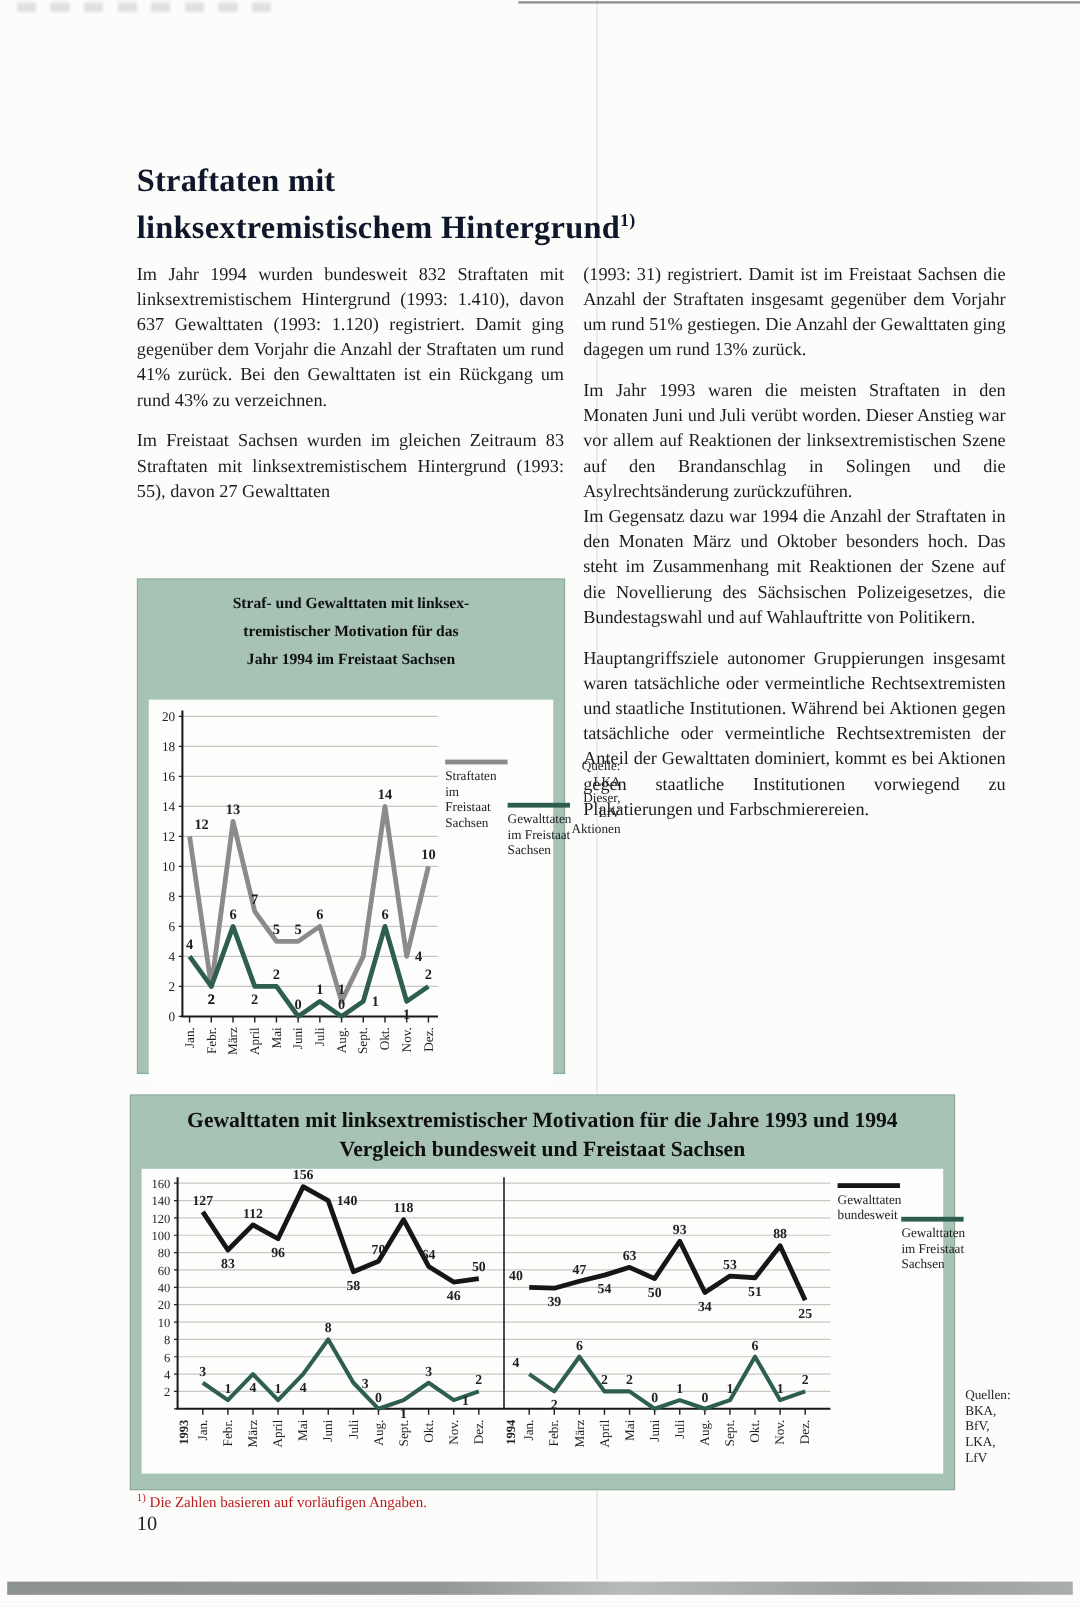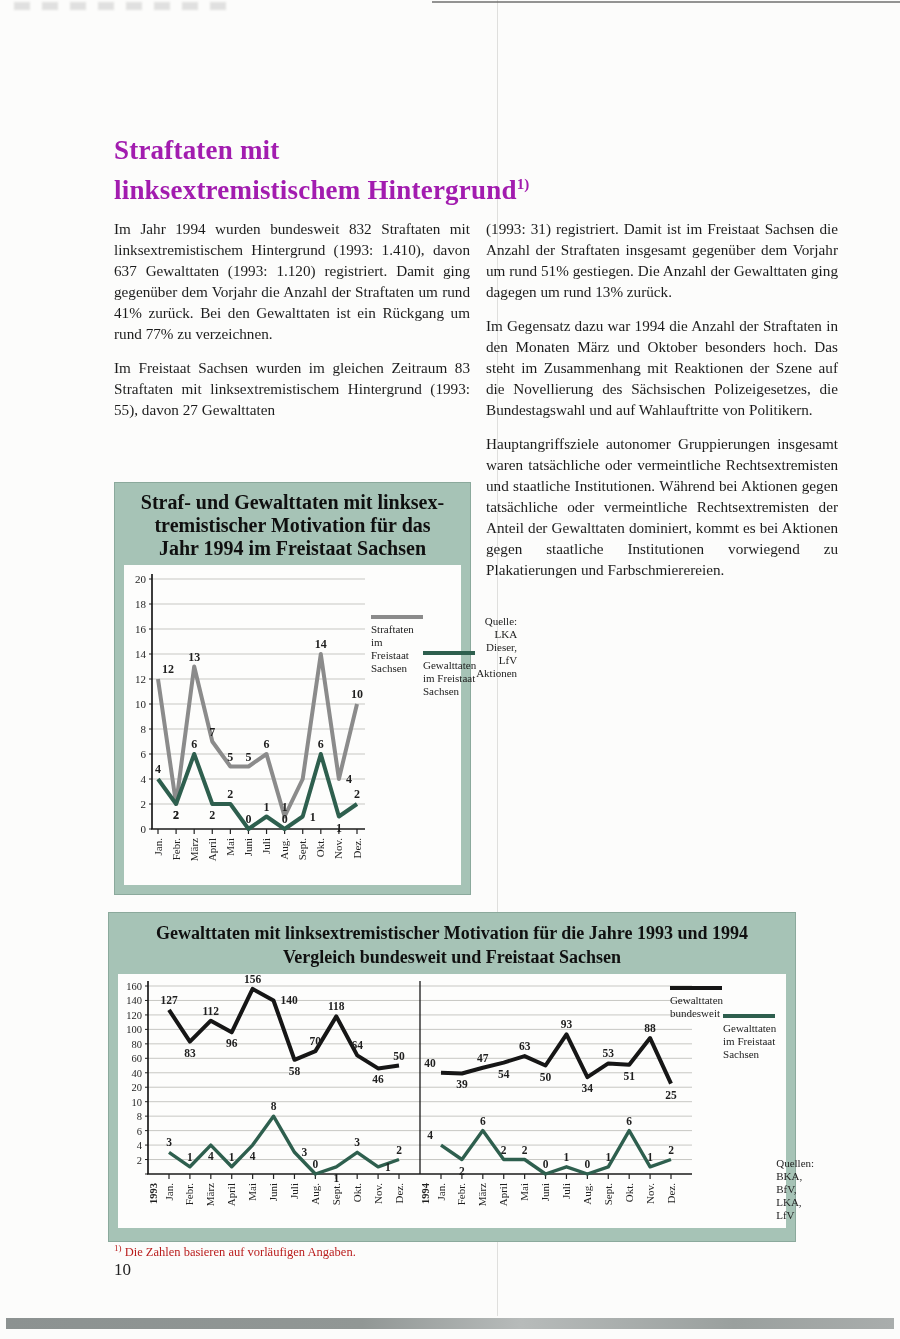--- a/index.html
+++ b/index.html
@@ -10,43 +10,43 @@
   
   .smudge-top-left { position:absolute; left:14px; top:2px; width:215px; height:8px;
     background:repeating-linear-gradient(90deg, rgba(100,100,100,.4) 0 16px, transparent 16px 28px);
     filter:blur(1.2px); opacity:.45; }
   .line-top-right { position:absolute; left:432px; top:1px; width:468px; height:2px; background:#4d4d4d; opacity:.6; }
   .center-fold { position:absolute; left:497px; top:0; width:1px; height:1316px; background:rgba(110,110,104,.20); }
   .bottom-bar { position:absolute; left:6px; top:1318px; width:888px; height:11px;
     background:linear-gradient(90deg,#8c9291 0%,#919795 40%,#b7bbba 58%,#9aa09e 82%,#a9adac 100%); }
 
   .main-title { position:absolute; left:114px; top:133px; margin:0;
-    font-size:27px; line-height:34px; font-weight:bold; letter-spacing:.2px; color:#a21caf; }
+    font-size:27px; line-height:34px; font-weight:bold; letter-spacing:.2px; color:#0f172a; }
   .main-title sup { font-size:15px; }
 
   .col-left  { position:absolute; left:114px; top:218px; width:356px; }
   .col-right { position:absolute; left:486px; top:218px; width:352px; }
   .col-left p, .col-right p { margin:0 0 13px; font-size:15.2px; line-height:21px; text-align:justify; }
   p.tight { margin-bottom:0; }
 
   .chart-box { position:absolute; background:#a6c3b6; box-shadow:0 0 0 1px rgba(90,120,108,.35) inset; }
   #chart1-box { left:114px; top:482px; width:357px; height:413px; }
   #chart2-box { left:108px; top:912px; width:688px; height:330px; }
   .box-title { text-align:center; font-weight:bold; color:#101010; }
-  #chart1-box .box-title { padding:9px 4px 5px; font-size:20px; line-height:23px; height:69px; }
+  #chart1-box .box-title { padding:9px 4px 23px; font-size:13px; line-height:23px; height:69px; }
   #chart2-box .box-title { padding:9px 6px 5px; font-size:18px; line-height:24px; height:48px; }
   .box-title .tl { display:block; }
   .chart-white { background:#fdfdfc; margin:0 10px 10px; display:flex; }
   #chart1-white { height:320px; }
   #chart2-white { height:254px; }
   .chart-white svg { flex:none; display:block; }
 
   .legend { flex:none; display:flex; flex-direction:row; font-size:11px; line-height:13px; color:#222; }
   #chart1-white .legend { width:90px; padding:0 2px 8px 2px; }
-  #chart2-white .legend { width:88px; padding:12px 2px 6px 2px;justify-content:center; }
+  #chart2-white .legend { width:88px; padding:12px 2px 6px 2px; }
   .legend-item .swatch { height:4px; width:52px; margin-bottom:4px; background:#333; }
   #chart1-white .legend-item.li1 { margin-top:50px; }
   #chart1-white .legend-item.li2 { margin-top:86px; }
   #chart1-white .source { margin-top:50px;text-align:right; }
   #chart2-white .legend-item.li2 { margin-top:28px; }
   #chart2-white .source { margin-top:auto; }
   .source span { display:block; }
 
   svg text { font-family:"Liberation Serif", serif; fill:#1f1f1f; }
 
@@ -59,26 +59,27 @@
 
 <div class="page">
 
   <div class="smudge-top-left"></div>
   <div class="line-top-right"></div>
   <div class="center-fold"></div>
 
   <h1 class="main-title"><span>Straftaten mit</span><br><span>linksextremistischem Hintergrund</span><sup>1)</sup></h1>
 
   <div class="col-left">
-    <p>Im Jahr 1994 wurden bundesweit 832 Straftaten mit linksextremistischem Hintergrund (1993: 1.410), davon 637 Gewalttaten (1993: 1.120) registriert. Damit ging gegenüber dem Vorjahr die Anzahl der Straftaten um rund 41% zurück. Bei den Gewalttaten ist ein Rückgang um rund 77% zu verzeichnen.</p>
+    <p>Im Jahr 1994 wurden bundesweit 832 Straftaten mit linksextremistischem Hintergrund (1993: 1.410), davon 637 Gewalttaten (1993: 1.120) registriert. Damit ging gegenüber dem Vorjahr die Anzahl der Straftaten um rund 41% zurück. Bei den Gewalttaten ist ein Rückgang um rund 43% zu verzeichnen.</p>
     <p>Im Freistaat Sachsen wurden im gleichen Zeitraum 83 Straftaten mit linksextremistischem Hintergrund (1993: 55), davon 27 Gewalttaten</p>
   </div>
 
   <div class="col-right">
     <p>(1993: 31) registriert. Damit ist im Freistaat Sachsen die Anzahl der Straftaten insgesamt gegenüber dem Vorjahr um rund 51% gestiegen. Die Anzahl der Gewalttaten ging dagegen um rund 13% zurück.</p>
+    <p class="tight">Im Jahr 1993 waren die meisten Straftaten in den Monaten Juni und Juli verübt worden. Dieser Anstieg war vor allem auf Reaktionen der linksextremistischen Szene auf den Brandanschlag in Solingen und die Asylrechtsänderung zurückzuführen.</p>
     <p>Im Gegensatz dazu war 1994 die Anzahl der Straftaten in den Monaten März und Oktober besonders hoch. Das steht im Zusammenhang mit Reaktionen der Szene auf die Novellierung des Sächsischen Polizeigesetzes, die Bundestagswahl und auf Wahlauftritte von Politikern.</p>
     <p>Hauptangriffsziele autonomer Gruppierungen insgesamt waren tatsächliche oder vermeintliche Rechtsextremisten und staatliche Institutionen. Während bei Aktionen gegen tatsächliche oder vermeintliche Rechtsextremisten der Anteil der Gewalttaten dominiert, kommt es bei Aktionen gegen staatliche Institutionen vorwiegend zu Plakatierungen und Farbschmierereien.</p>
   </div>
 
   <div id="chart1-box" class="chart-box" style="background: rgb(166, 195, 182);">
     <div class="box-title">
       <span class="tl">Straf- und Gewalttaten mit linksex-</span>
       <span class="tl">tremistischer Motivation für das</span>
       <span class="tl">Jahr 1994 im Freistaat Sachsen</span>
     </div>

